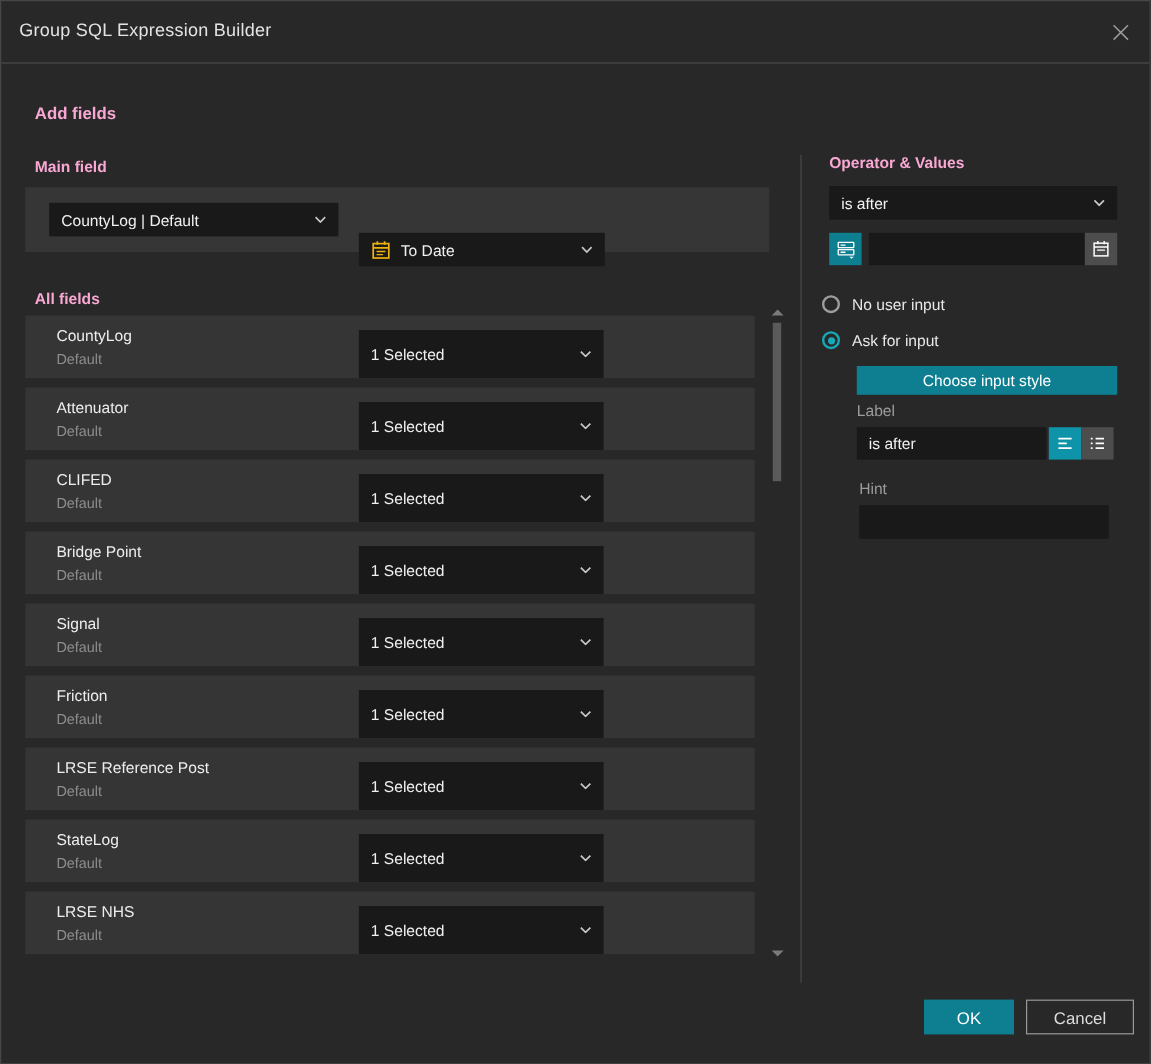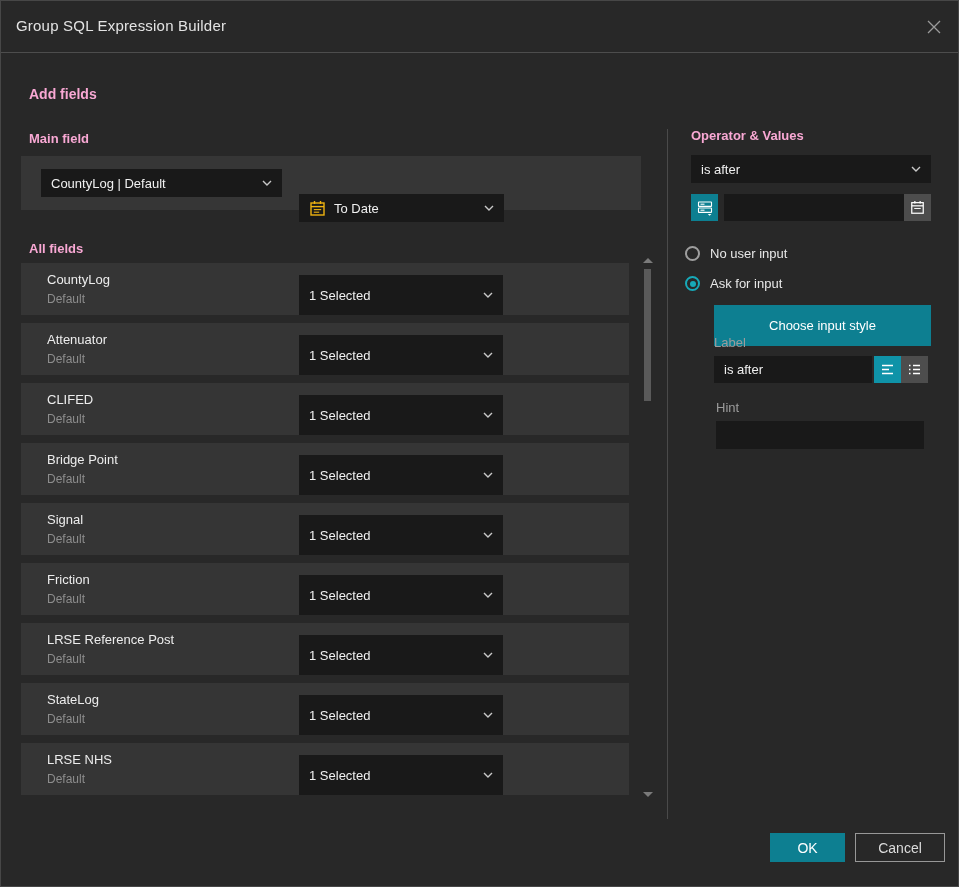--- a/index.html
+++ b/index.html
@@ -56,21 +56,21 @@
   .sq-gray { background:#4d4d4d; }
   .value-input { flex:1 1 auto; margin-left:6px; width:180px; }
   .radio-row { position:absolute; left:684px; display:flex; align-items:center; gap:10px; cursor:pointer; }
   .radio-row.r1 { top:245px; }
   .radio-row.r2 { top:275px; }
   .radio { width:15px; height:15px; border-radius:50%; border:2px solid #9e9e9e; flex:0 0 15px; position:relative; }
   .radio.sel { border-color:#17a9b8; }
   .radio.sel::after { content:""; position:absolute; left:2.5px; top:2.5px; width:6px; height:6px;
     border-radius:50%; background:#17a9b8; }
   .radio-label { font-size:13px; color:#e8e8e8; }
-  .choose-btn { position:absolute; left:713px; top:304px; width:217px; height:41px;
+  .choose-btn { position:absolute; left:713px; top:304px; width:217px; height:24px;
     background:#0d7f91; color:#fff; border:none; font-size:13px; font-family:"Liberation Sans",sans-serif; cursor:pointer; }
   .label-lbl { position:absolute; left:713px; top:334px; font-size:13px; color:#9c9c9c; font-weight:normal; }
   .label-row { position:absolute; left:713px; top:355px; display:flex; align-items:stretch; }
   .label-input { width:158px; }
   .style-group { display:flex; margin-left:2px; }
   .hint-lbl { position:absolute; left:715px; top:399px; font-size:13px; color:#9c9c9c; }
   .hint-input { position:absolute; left:715px; top:420px; width:208px; height:28px; }
   
   .ok-btn { position:absolute; left:769px; top:832px; width:75px; height:29px;
     background:#0d7f91; color:#fff; border:none; font-size:14px; font-family:"Liberation Sans",sans-serif; cursor:pointer; }

